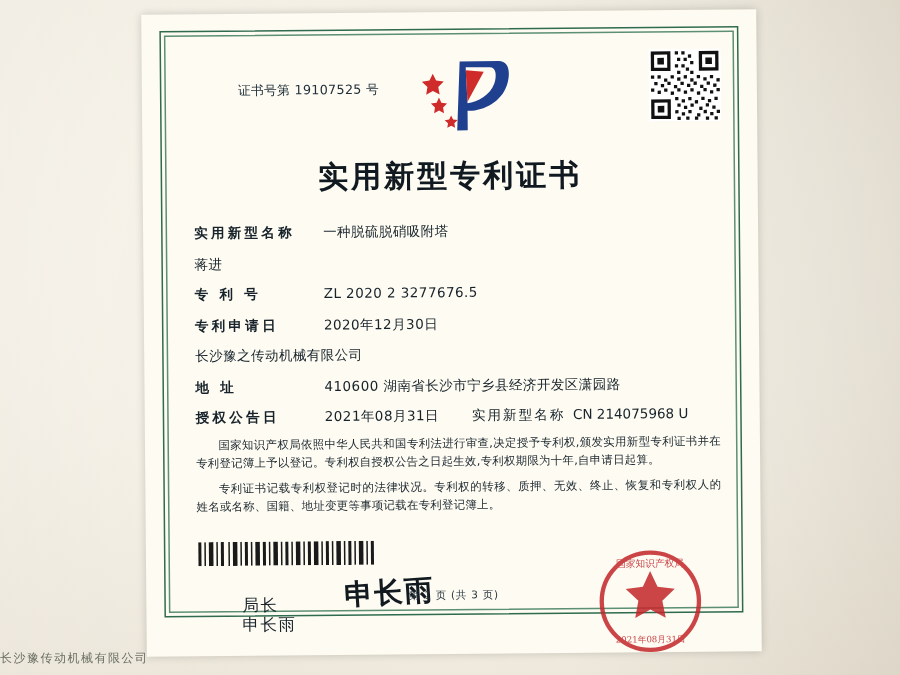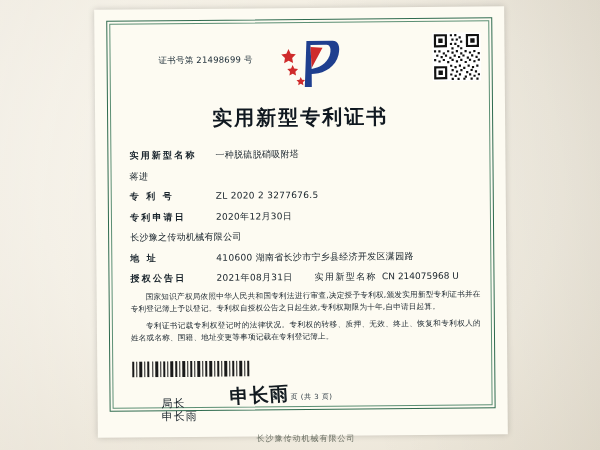--- a/index.html
+++ b/index.html
@@ -202,39 +202,37 @@
     font-size: 7px;
     color: #2a3740;
     letter-spacing: 0.5px;
   }
 
   
   .caption {
     position: absolute;
     left: 0; right: 0;
     bottom: 6px;
-    text-align: center;
     font-size: 8px;
     color: #6a6f63;
     letter-spacing: 1px;
-    padding-left: 12px;
   }
 </style>
 </head>
 <body>
 
 <div id="page">
 
   <div class="paper"></div>
 
   <div class="sheet">
     <div class="sheet-inner-border"></div>
     <div class="sheet-inner-border2"></div>
 
-    <div class="serial">证书号第 21498699 号</div>
+    <div class="serial">证书号第 19107525 号</div>
 
     <div class="emblem">
       <svg width="62" height="56" viewBox="0 0 62 56" xmlns="http://www.w3.org/2000/svg">
         <path d="M26 6 L52 6 C58 6 60 12 58 20 C55 32 44 38 34 39 L31 39 L31 52 L24 52 Z" fill="#1f3f8f"></path>
         <path d="M30 10 L46 10 C50 10 51 15 49 21 C46 29 38 33 31 34 Z" fill="#fdfbf2"></path>
         <path d="M30 12 L42 13 L31 33 Z" fill="#cf2b2b"></path>
         <path d="M8 14 l2.2 4.6 5.1 .7 -3.7 3.6 .9 5.1 -4.5 -2.4 -4.5 2.4 .9 -5.1 -3.7 -3.6 5.1 -.7z" fill="#cf2b2b"></path>
         <path d="M12 30 l1.6 3.4 3.8 .5 -2.7 2.7 .6 3.8 -3.3 -1.8 -3.3 1.8 .6 -3.8 -2.7 -2.7 3.8 -.5z" fill="#cf2b2b"></path>
         <path d="M20 42 l1.3 2.7 3 .4 -2.2 2.1 .5 3 -2.6 -1.4 -2.6 1.4 .5 -3 -2.2 -2.1 3 -.4z" fill="#cf2b2b"></path>
       </svg>
@@ -405,18 +403,28 @@
         </g>
       </svg>
     </div>
 
     <div class="sig-block">
       <div>局长</div>
       <div>申长雨</div>
     </div>
     <div class="sig-name">申长雨</div>
 
+    <div class="seal">
+      <svg width="72" height="72" viewBox="0 0 100 100" xmlns="http://www.w3.org/2000/svg">
+        <g opacity="0.85">
+          <circle cx="50" cy="50" r="45" fill="none" stroke="#c2252a" stroke-width="4"></circle>
+          <path d="M50 22 l6.8 14.5 15.9 2 -11.6 11 3 15.8 -14.1 -7.6 -14.1 7.6 3 -15.8 -11.6 -11 15.9 -2z" fill="#c2252a"></path>
+          <text x="50" y="18" font-size="9" fill="#c2252a" text-anchor="middle" font-family="DejaVu Serif, serif">国家知识产权局</text>
+          <text x="50" y="88" font-size="8" fill="#c2252a" text-anchor="middle" font-family="DejaVu Serif, serif">2021年08月31日</text>
+        </g>
+      </svg>
+    </div>
 
     <div class="page-indicator">第 1 页 (共 3 页)</div>
   </div>
 
   <div class="caption">长沙豫传动机械有限公司</div>
 </div>
 
 </body></html>

